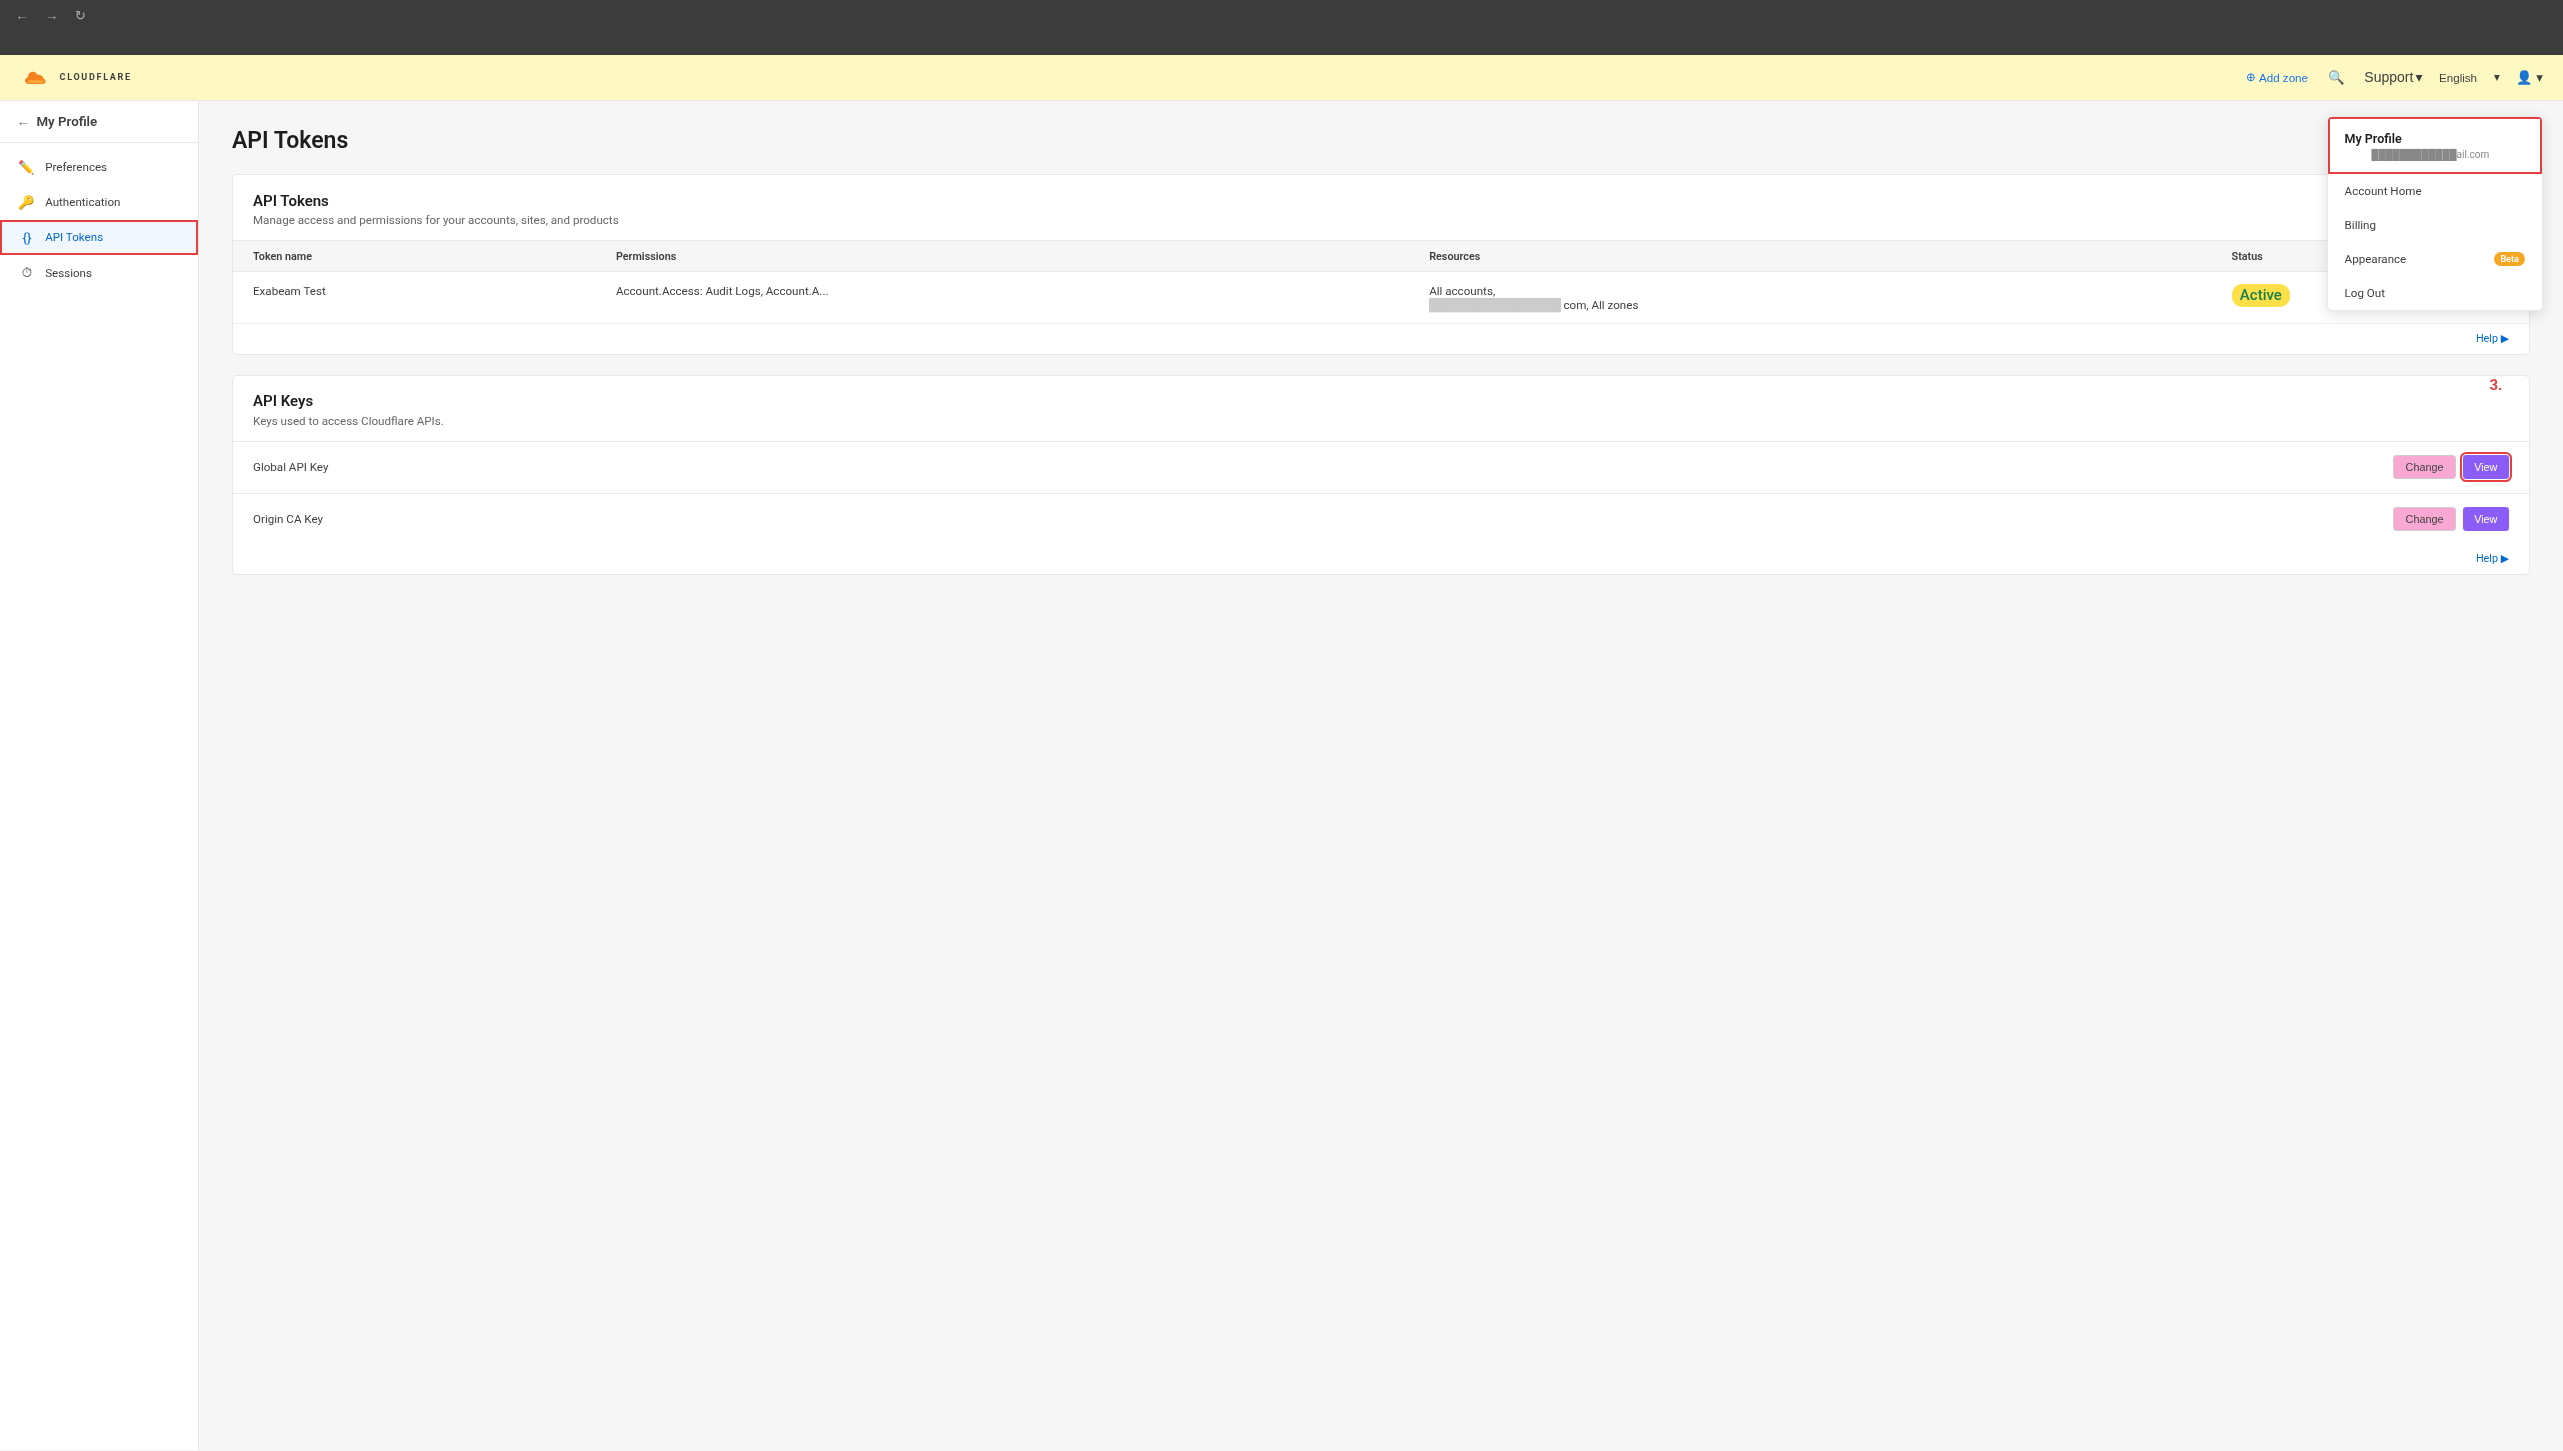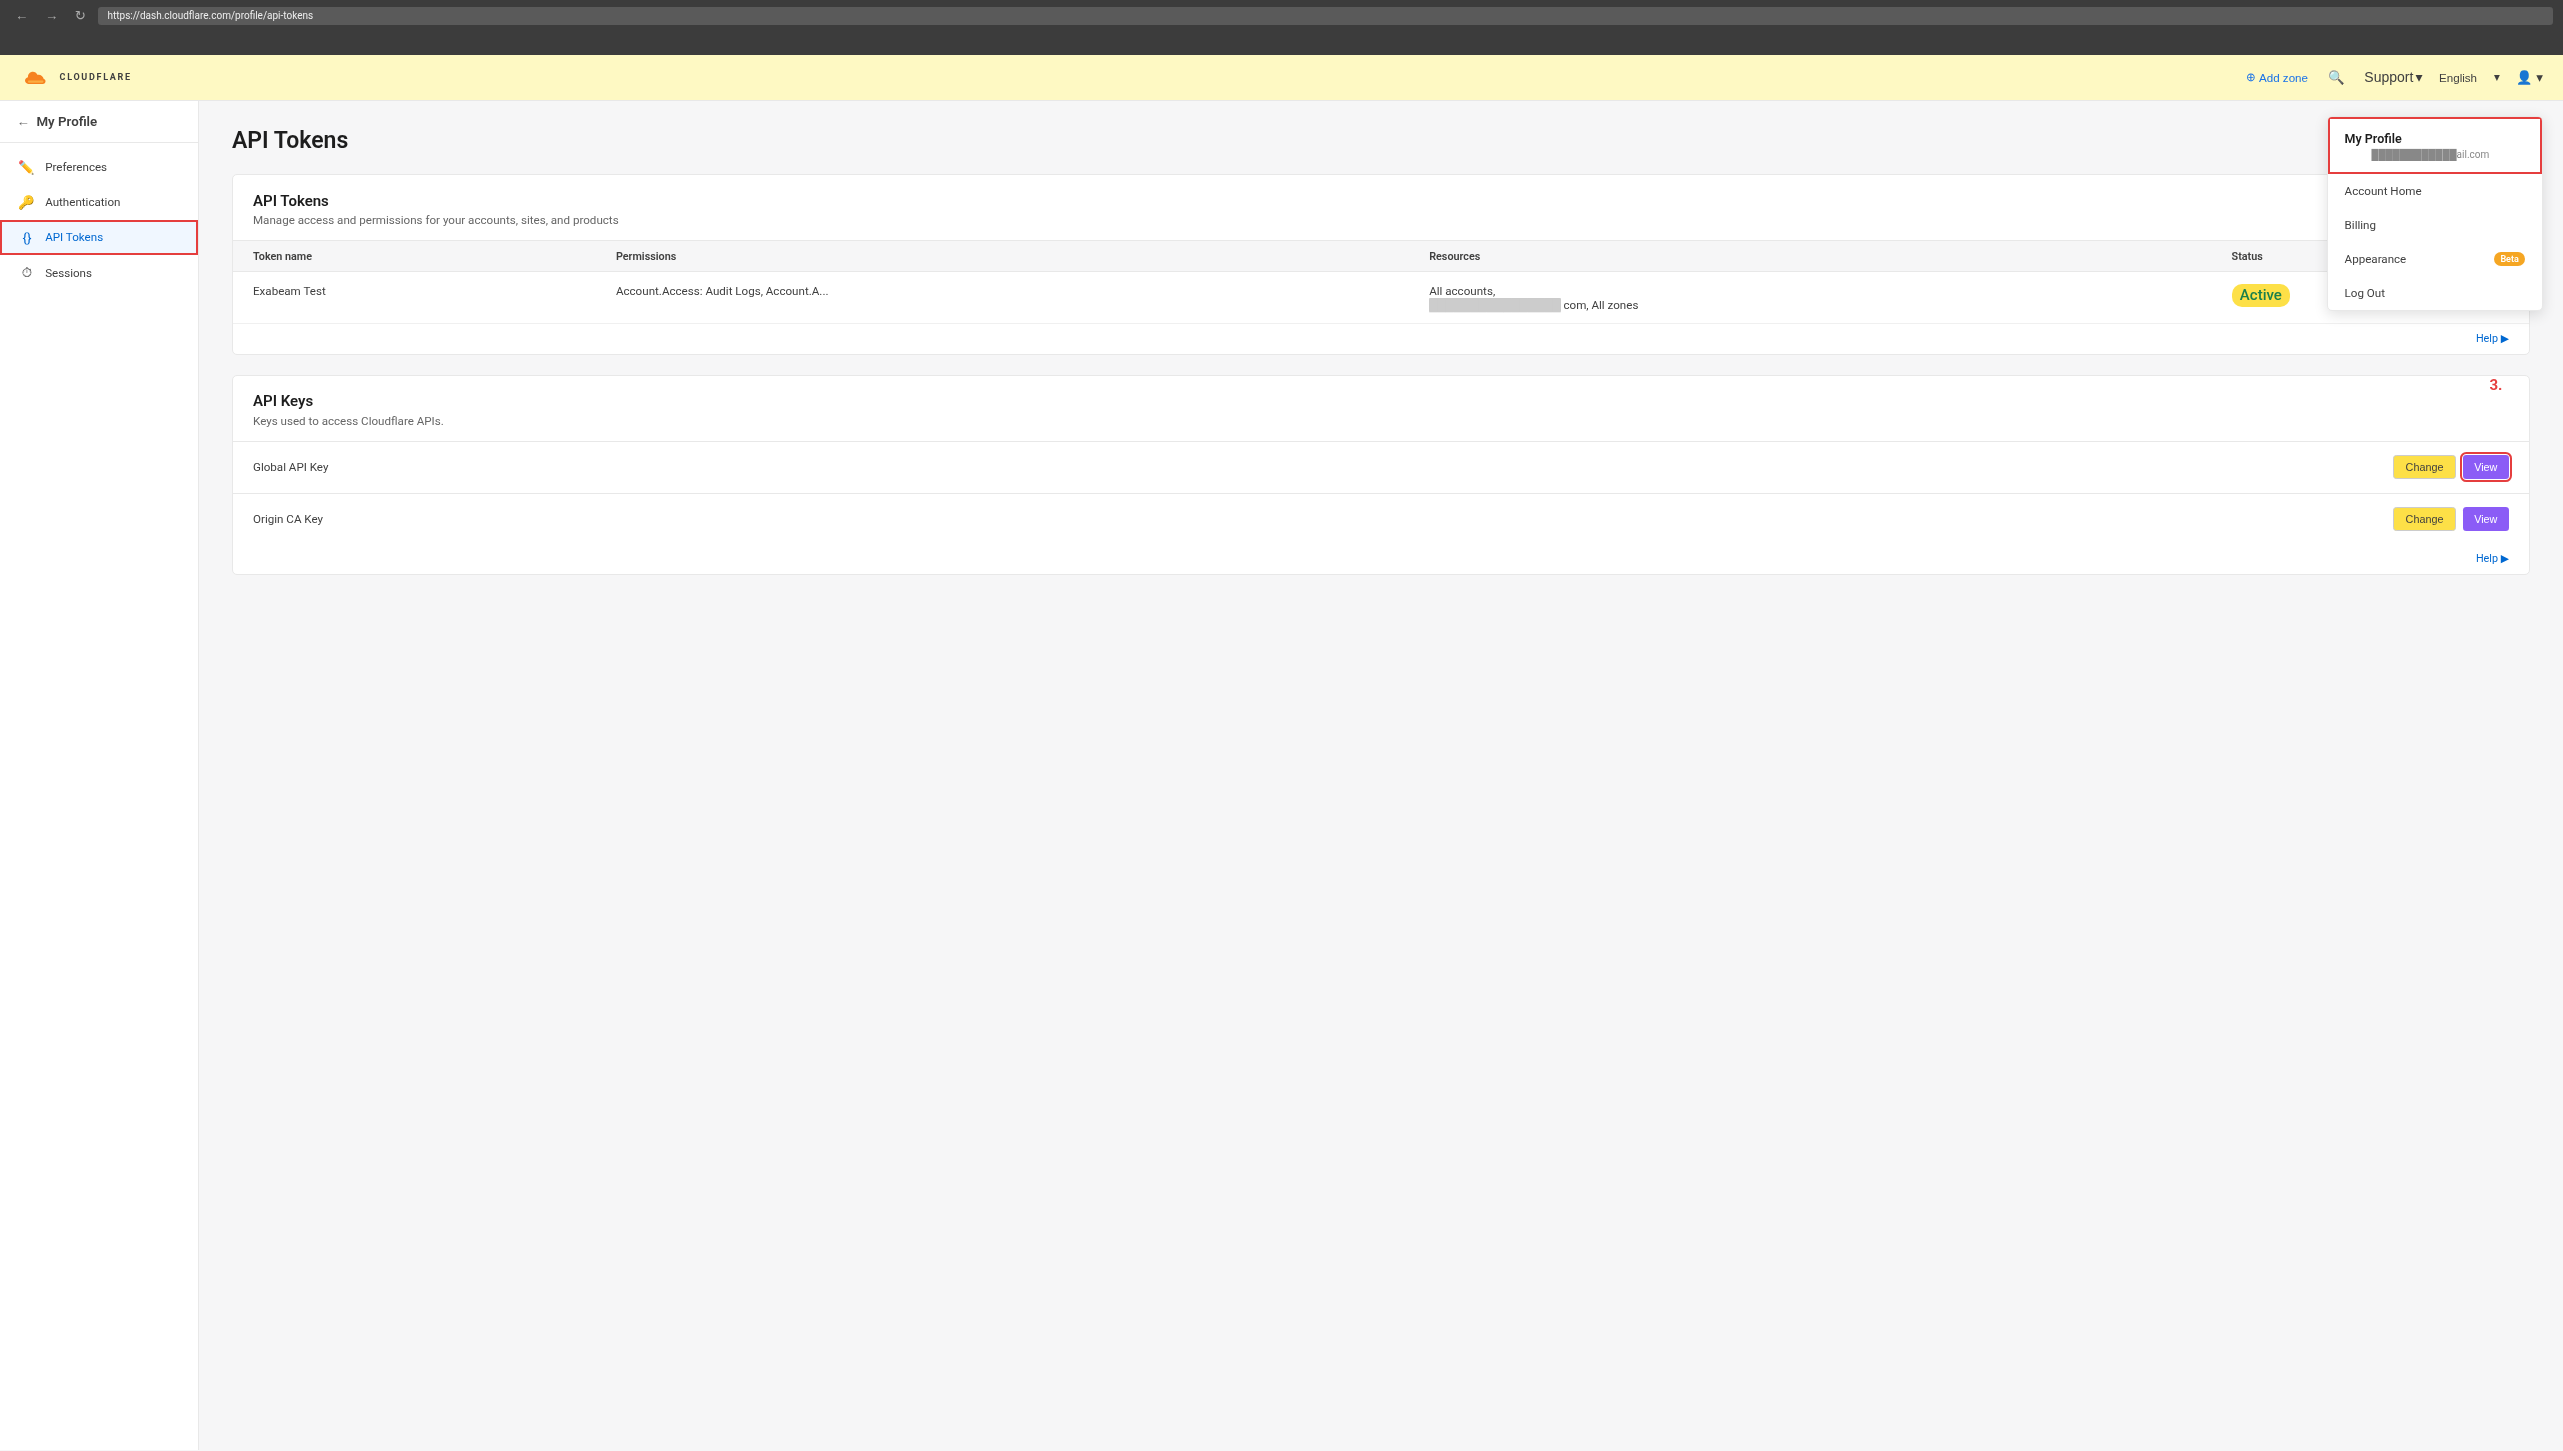--- a/index.html
+++ b/index.html
@@ -282,21 +282,21 @@
     }
     .api-key-name {
       font-size: 11.6px;
       color: #404040;
     }
     .api-key-actions {
       display: flex;
       gap: 6.6px;
     }
     .change-btn {
-      background: #fde047;
+      background: #f9a8d4;
       border: 0.8px solid #ccc;
       border-radius: 3.3px;
       padding: 5px 11.6px;
       font-size: 10.8px;
       cursor: pointer;
       color: #404040;
     }
     .view-btn {
       background: #8b5cf6;
       color: #fff;
@@ -377,23 +377,20 @@
       position: relative;
     }
   </style>
 </head>
 <body>
 
 <div class="browser-chrome">
   <button class="browser-nav-btn">←</button>
   <button class="browser-nav-btn">→</button>
   <button class="browser-nav-btn">↻</button>
-  <div class="browser-url-bar">
-    <span>https://dash.cloudflare.com/profile/api-tokens</span>
-  </div>
 </div>
 <div class="bookmarks-bar"></div>
 
 <div class="app-wrapper">
 
   <div class="top-nav">
     <div class="logo-area">
 
       <svg class="logo-cloud" viewBox="0 0 40 28" fill="none">
         <path d="M28.5 18.5c.3-1 .4-2 .2-3.1-.6-2.8-3.2-4.9-6.2-4.9-.5 0-1 .1-1.5.2-.9-2.1-3-3.6-5.4-3.6-3.3 0-6 2.7-6 6 0 .2 0 .4.02.6C7.6 14 6 15.7 6 17.8c0 2.2 1.8 4 4 4h17.7c1.8 0 3.3-1.5 3.3-3.3 0-1.3-.8-2.4-2.5-3z" fill="#F6821F"></path>

